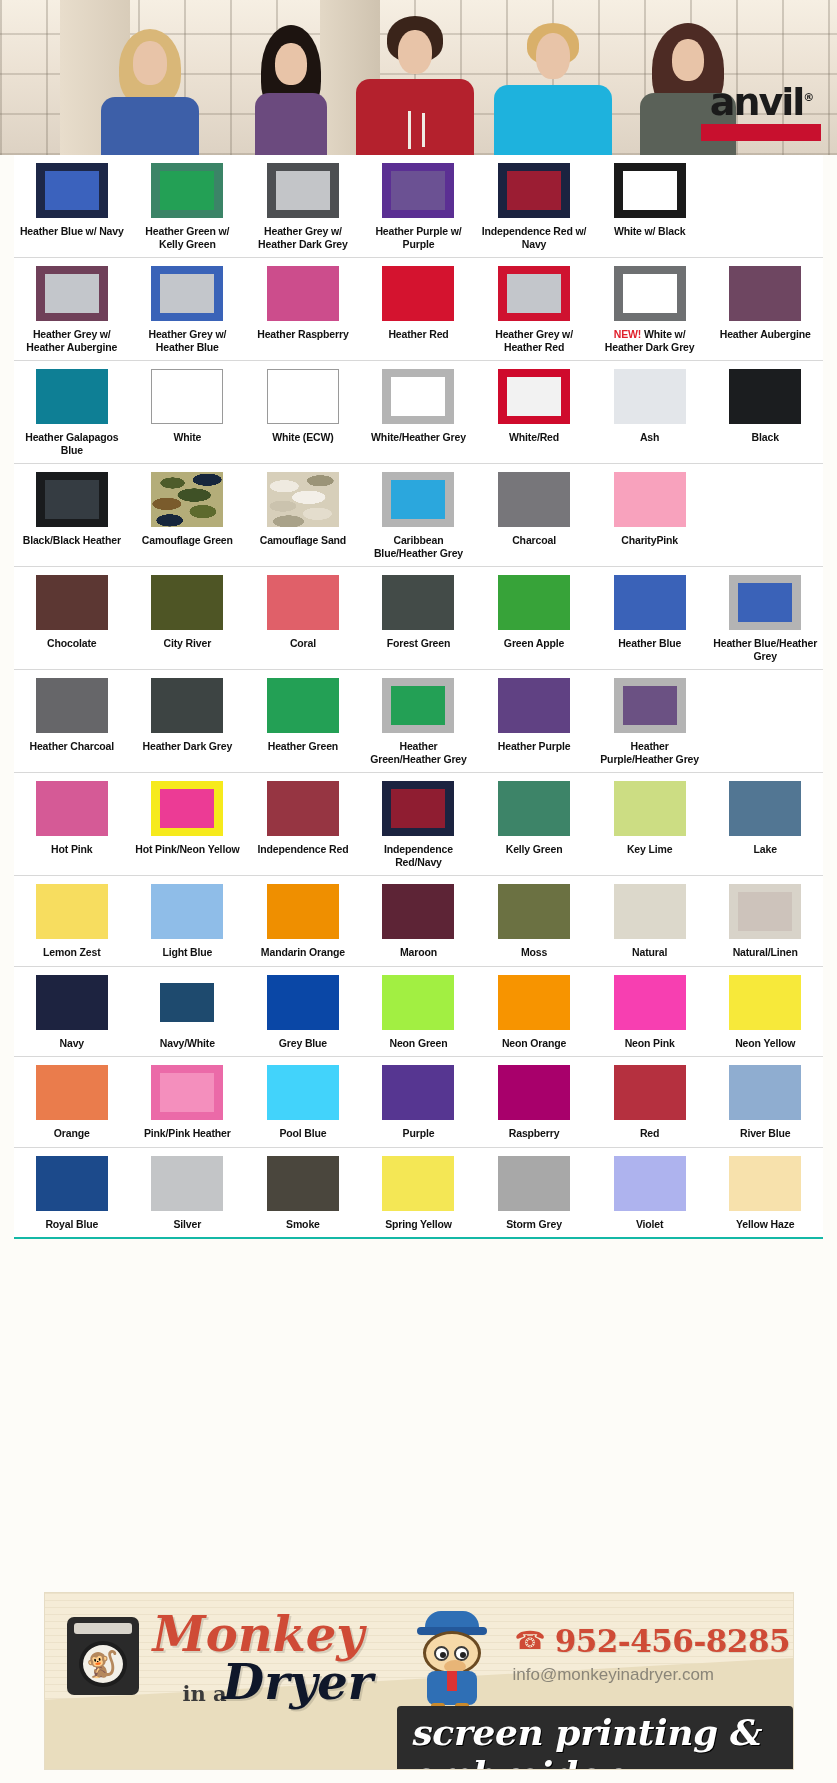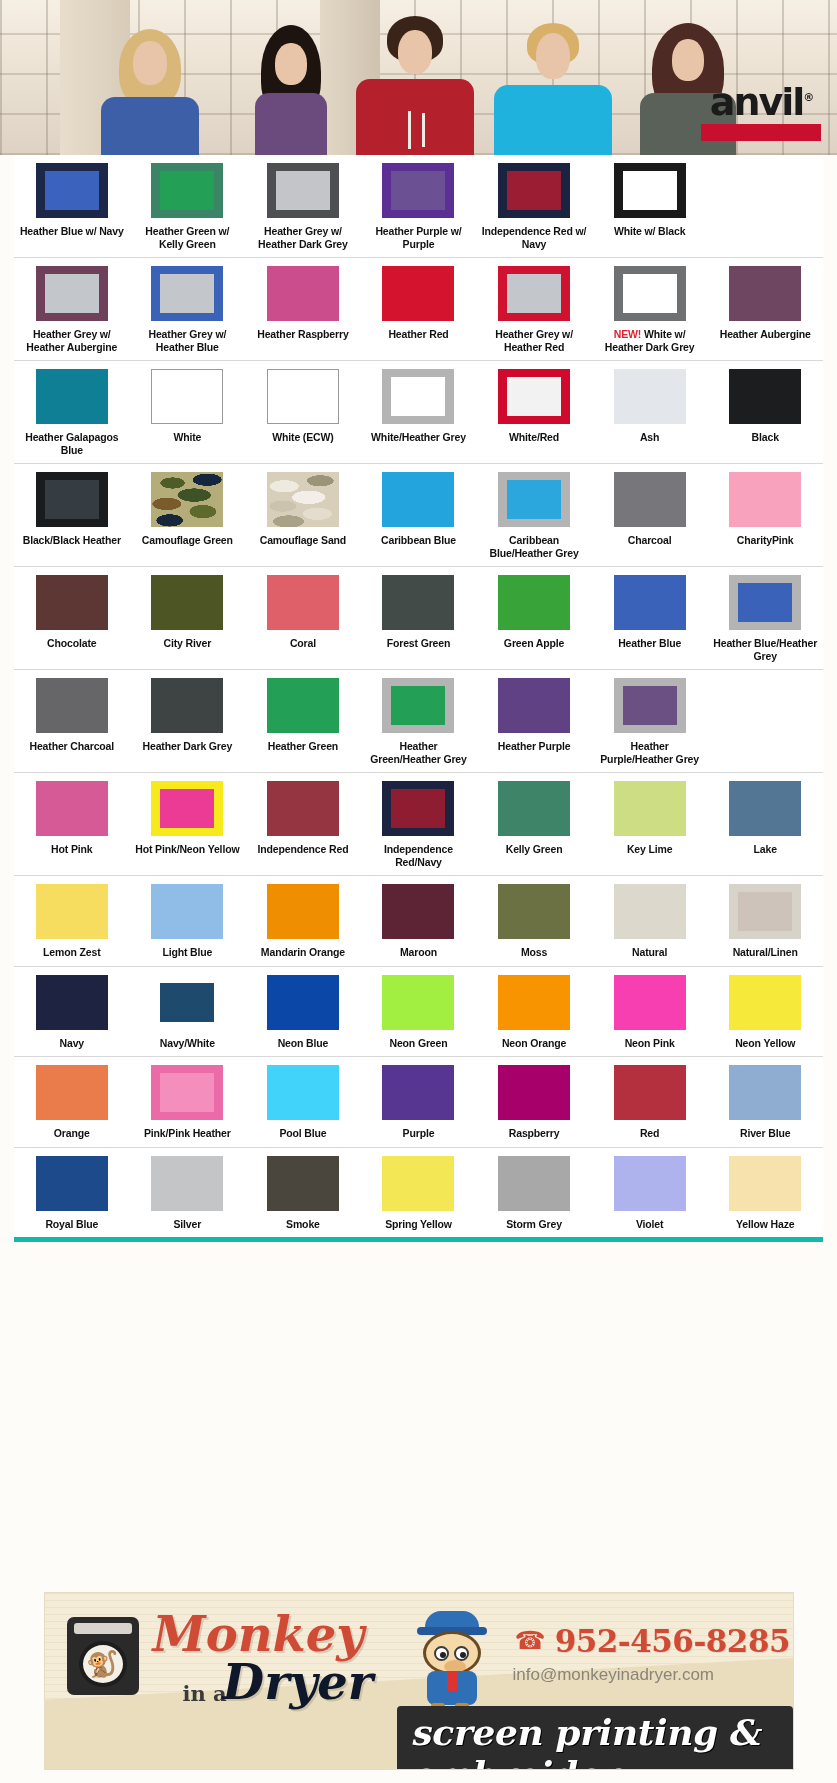--- a/index.html
+++ b/index.html
@@ -58,21 +58,21 @@
 
   
   .grid-wrap { padding: 0 14px; background:#fdfcf8; }
   .grid-inner { background:#ffffff; }
   .swatch-row {
     display:grid;
     grid-template-columns: repeat(7, 1fr);
     border-bottom:1px solid #d8d8d8;
     background:#ffffff;
   }
-  .swatch-row:last-child { border-bottom:5px solid #14b8a6; }
+  .swatch-row:last-child { border-bottom:2px solid #14b8a6; }
   .swatch-cell {
     display:flex; flex-direction:column; align-items:center;
     padding:8px 2px 7px;
   }
   .chip {
     width:72px; height:55px;
     display:flex; align-items:center; justify-content:center;
     flex:none;
   }
   .chip-inner { width:54px; height:39px; }
@@ -384,24 +384,20 @@
           </div>
           <div class="swatch-cell">
             <div class="chip tex-camo-green"></div>
             <div class="chip-label">Camouflage Green</div>
           </div>
           <div class="swatch-cell">
             <div class="chip tex-camo-sand"></div>
             <div class="chip-label">Camouflage Sand</div>
           </div>
           <div class="swatch-cell">
-            <div class="chip" style="background: rgb(35, 164, 221);"></div>
-            <div class="chip-label">Caribbean Blue</div>
-          </div>
-          <div class="swatch-cell">
             <div class="chip" style="background: rgb(180, 180, 180);">
               <div class="chip-inner" style="background: rgb(43, 167, 221);"></div>
             </div>
             <div class="chip-label">Caribbean Blue/Heather Grey</div>
           </div>
           <div class="swatch-cell">
             <div class="chip" style="background: rgb(119, 118, 122);"></div>
             <div class="chip-label">Charcoal</div>
           </div>
           <div class="swatch-cell">
@@ -543,21 +539,21 @@
             <div class="chip-label">Navy</div>
           </div>
           <div class="swatch-cell">
             <div class="chip" style="background: rgb(255, 255, 255);">
               <div class="chip-inner" style="background: rgb(30, 74, 110);"></div>
             </div>
             <div class="chip-label">Navy/White</div>
           </div>
           <div class="swatch-cell">
             <div class="chip" style="background: rgb(10, 71, 166);"></div>
-            <div class="chip-label">Neon Blue</div>
+            <div class="chip-label">Grey Blue</div>
           </div>
           <div class="swatch-cell">
             <div class="chip" style="background: rgb(162, 239, 66);"></div>
             <div class="chip-label">Neon Green</div>
           </div>
           <div class="swatch-cell">
             <div class="chip" style="background: rgb(247, 148, 0);"></div>
             <div class="chip-label">Neon Orange</div>
           </div>
           <div class="swatch-cell">

